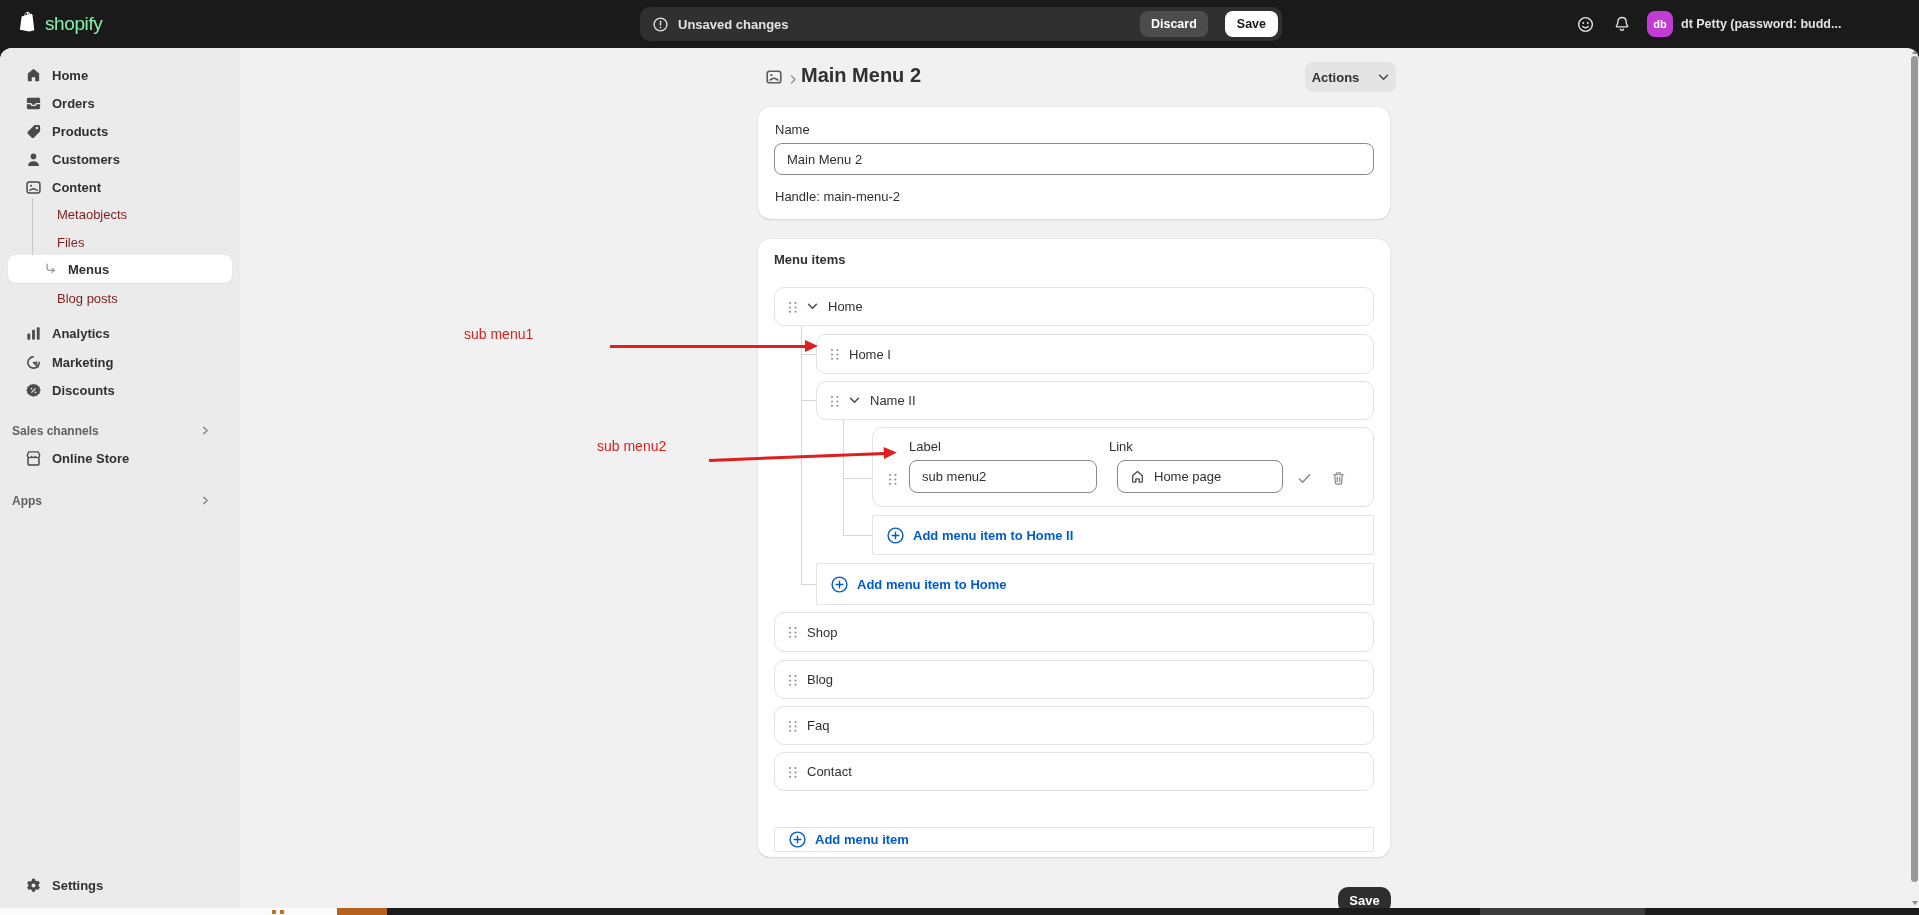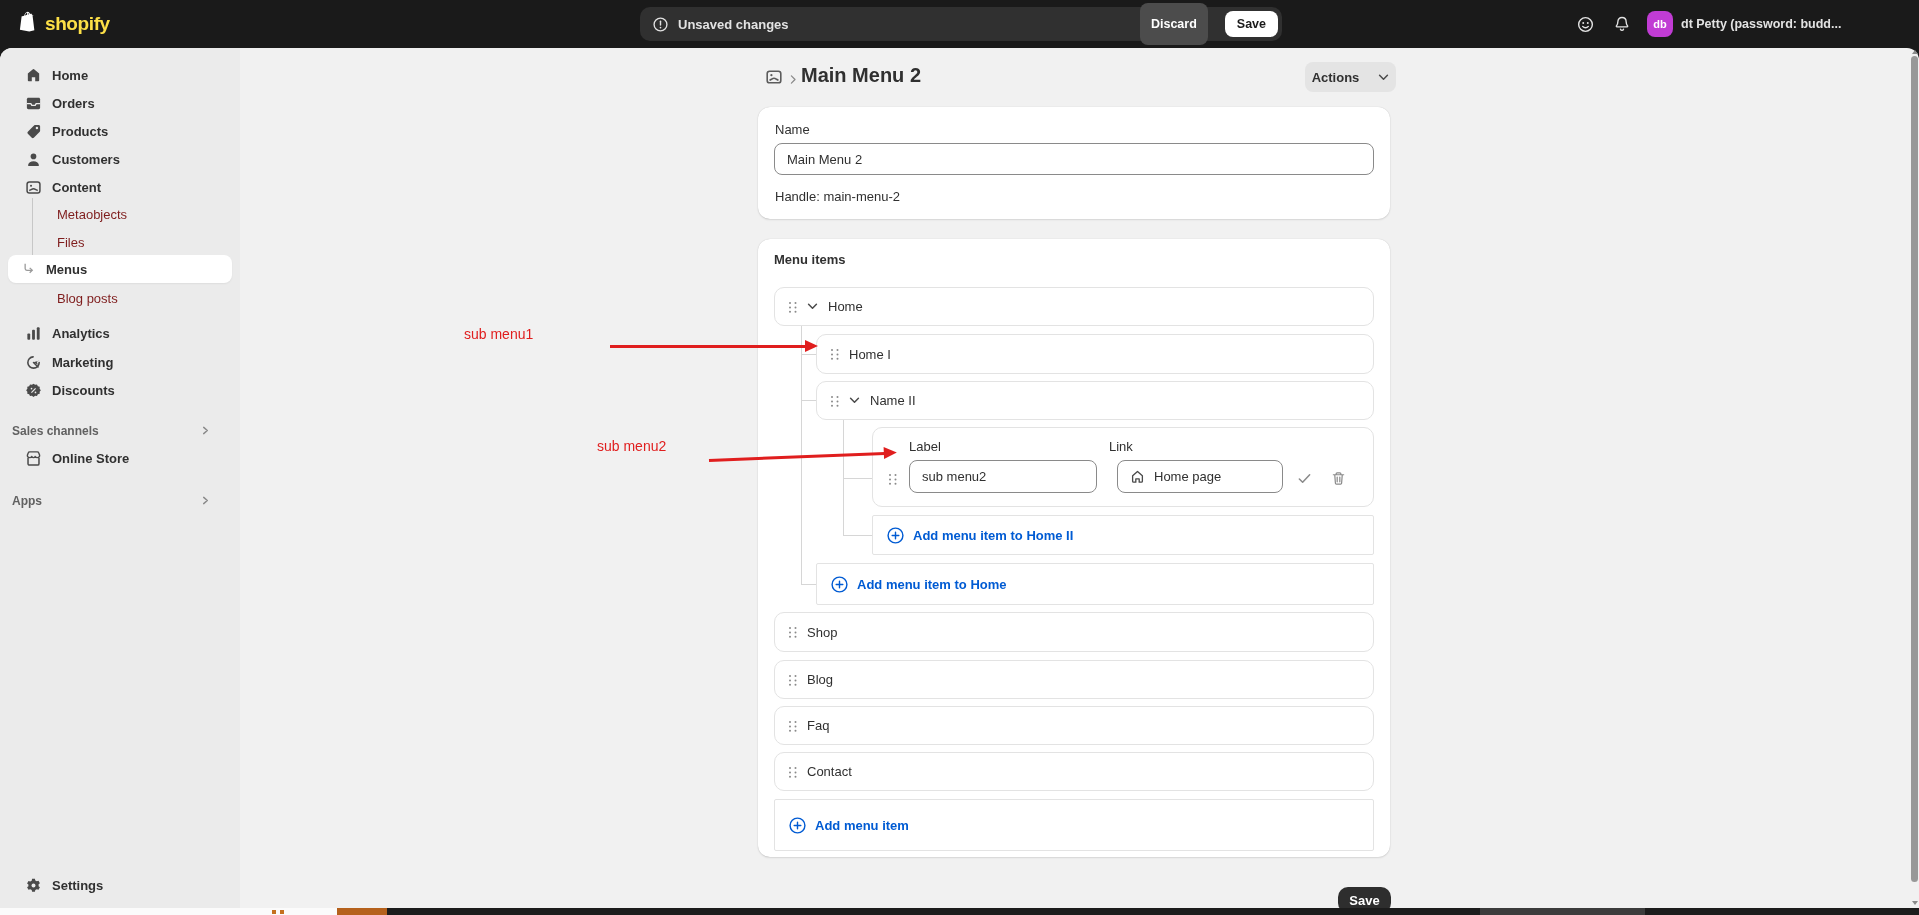--- a/index.html
+++ b/index.html
@@ -3,39 +3,39 @@
 <meta charset="utf-8">
 <style>
   *{box-sizing:border-box;margin:0;padding:0}
   body{background:#101010;font-family:"Liberation Sans",sans-serif}
   .screen{position:relative;width:1919px;height:915px;background:#1a1a1a;overflow:hidden}
   .abs{position:absolute}
 
   
   .topbar{position:absolute;left:0;top:0;width:1919px;height:48px;background:#1a1a1a}
   .logo{position:absolute;left:19px;top:11px;display:flex;align-items:center;gap:6px}
-  .logo-text{color:#fde047;font-size:19px;font-weight:700;letter-spacing:-.4px}
+  .logo-text{color:#86efac;font-size:19px;font-weight:400;letter-spacing:-.4px}
   .ctx-pill{position:absolute;left:640px;top:7px;width:642px;height:34px;background:#303030;border-radius:10px;display:flex;align-items:center;gap:9px;padding:0 4px 0 12px}
   .ctx-text{color:#e3e3e3;font-size:13px;font-weight:600}
   .ctx-spacer{flex:1}
-  .btn-discard{height:42px;padding:0 11px;border-radius:8px;background:#4c4c4c;color:#fff;font-size:12.5px;font-weight:600;display:flex;align-items:center;cursor:pointer}
+  .btn-discard{height:26px;padding:0 11px;border-radius:8px;background:#4c4c4c;color:#fff;font-size:12.5px;font-weight:600;display:flex;align-items:center;cursor:pointer}
   .btn-save-top{height:26px;padding:0 12px;border-radius:8px;background:#fff;color:#1a1a1a;font-size:12.5px;font-weight:600;display:flex;align-items:center;margin-left:8px;cursor:pointer}
   .top-icon{position:absolute;top:10px;width:28px;height:28px;display:flex;align-items:center;justify-content:center;border-radius:8px}
   .avatar{position:absolute;left:1647px;top:11px;width:26px;height:26px;border-radius:8px;background:#c13cd4;color:#fff;font-size:11px;font-weight:700;display:flex;align-items:center;justify-content:center}
   .user-name{position:absolute;left:1681px;top:17px;color:#e3e3e3;font-size:12.5px;font-weight:600;white-space:nowrap}
 
   
   .frame{position:absolute;left:0;top:48px;width:1919px;height:867px;background:#f1f1f1;border-radius:12px 12px 0 0;overflow:hidden}
 
   
   .sidebar{position:absolute;left:0;top:0;width:240px;height:100%;background:#ebebeb}
   .nav{position:absolute;left:8px;width:224px;height:28px;display:flex;align-items:center;gap:10px;padding-left:16px;border-radius:8px;font-size:13px;font-weight:600;color:#303030;cursor:pointer}
   .nav .ic{width:18px;height:18px;display:flex;align-items:center;justify-content:center;flex:none}
   .nav.sub{padding-left:49px;font-weight:500;color:#7f1d1d}
-  .nav.sel{background:#fff;color:#303030;font-weight:600;box-shadow:0 1px 2px rgba(0,0,0,.06);padding-left:12px;gap:8px}
+  .nav.sel{background:#fff;color:#303030;font-weight:600;box-shadow:0 1px 2px rgba(0,0,0,.06);padding-left:34px;gap:8px}
   .side-head{position:absolute;left:12px;width:216px;height:28px;display:flex;align-items:center;font-size:12px;font-weight:600;color:#616161}
   .side-chev{position:absolute;right:18px;top:50%;transform:translateY(-50%)}
   .tree-line{position:absolute;left:32px;top:150px;width:1px;height:68px;background:#c7c7c7}
 
   
   .page-title{position:absolute;left:801px;top:16px;font-size:20px;font-weight:700;color:#303030}
   .actions{position:absolute;left:1305px;top:14px;width:91px;height:30px;background:#e4e4e4;border-radius:8px;display:flex;align-items:center;justify-content:center;gap:19px;font-size:13px;font-weight:600;color:#303030;cursor:pointer}
 
   
   .card{position:absolute;background:#fff;border-radius:12px;box-shadow:0 1px 2px rgba(0,0,0,.10),0 0 1px rgba(0,0,0,.2)}
@@ -370,21 +370,21 @@
       </div>
       <div class="mrow" style="left:16px;top:421px;width:600px;height:39px">
         <span class="drag"></span>
         <span>Blog</span>
       </div>
       <div class="mrow" style="left:16px;top:513px;width:600px;height:39px">
         <span class="drag"></span>
         <span>Contact</span>
       </div>
 
-      <div class="addrow" style="left:16px;top:560px;width:600px;height:52px">
+      <div class="addrow" style="left:16px;top:588px;width:600px;height:25px">
         <span style="display:flex">
             <svg viewBox="0 0 20 20" width="19" height="19">
               <circle cx="10" cy="10" r="7.8" stroke="#005bd3" stroke-width="1.5" fill="none"></circle>
               <path d="M10 6.5v7M6.5 10h7" stroke="#005bd3" stroke-width="1.5" stroke-linecap="round"></path>
             </svg>
           </span>
         <span class="txt">Add menu item</span>
       </div>
     </div>
   </div>

